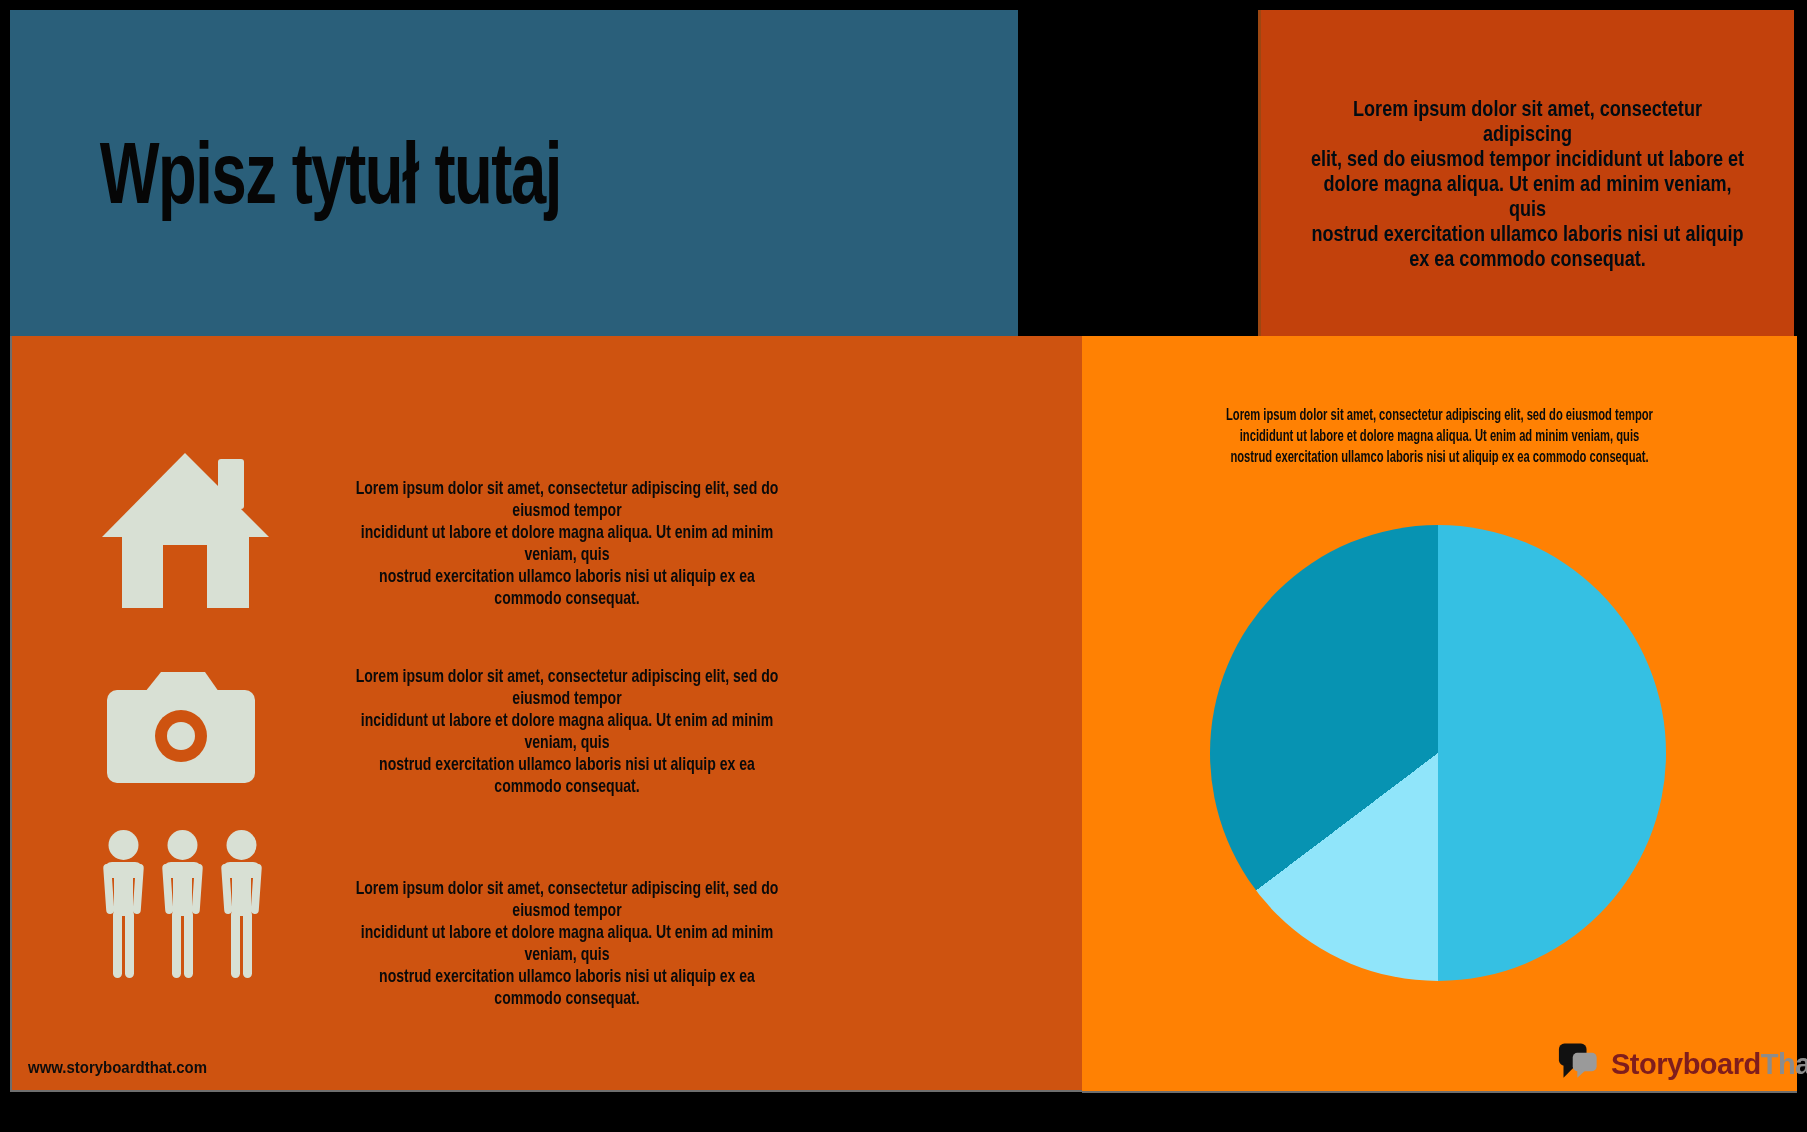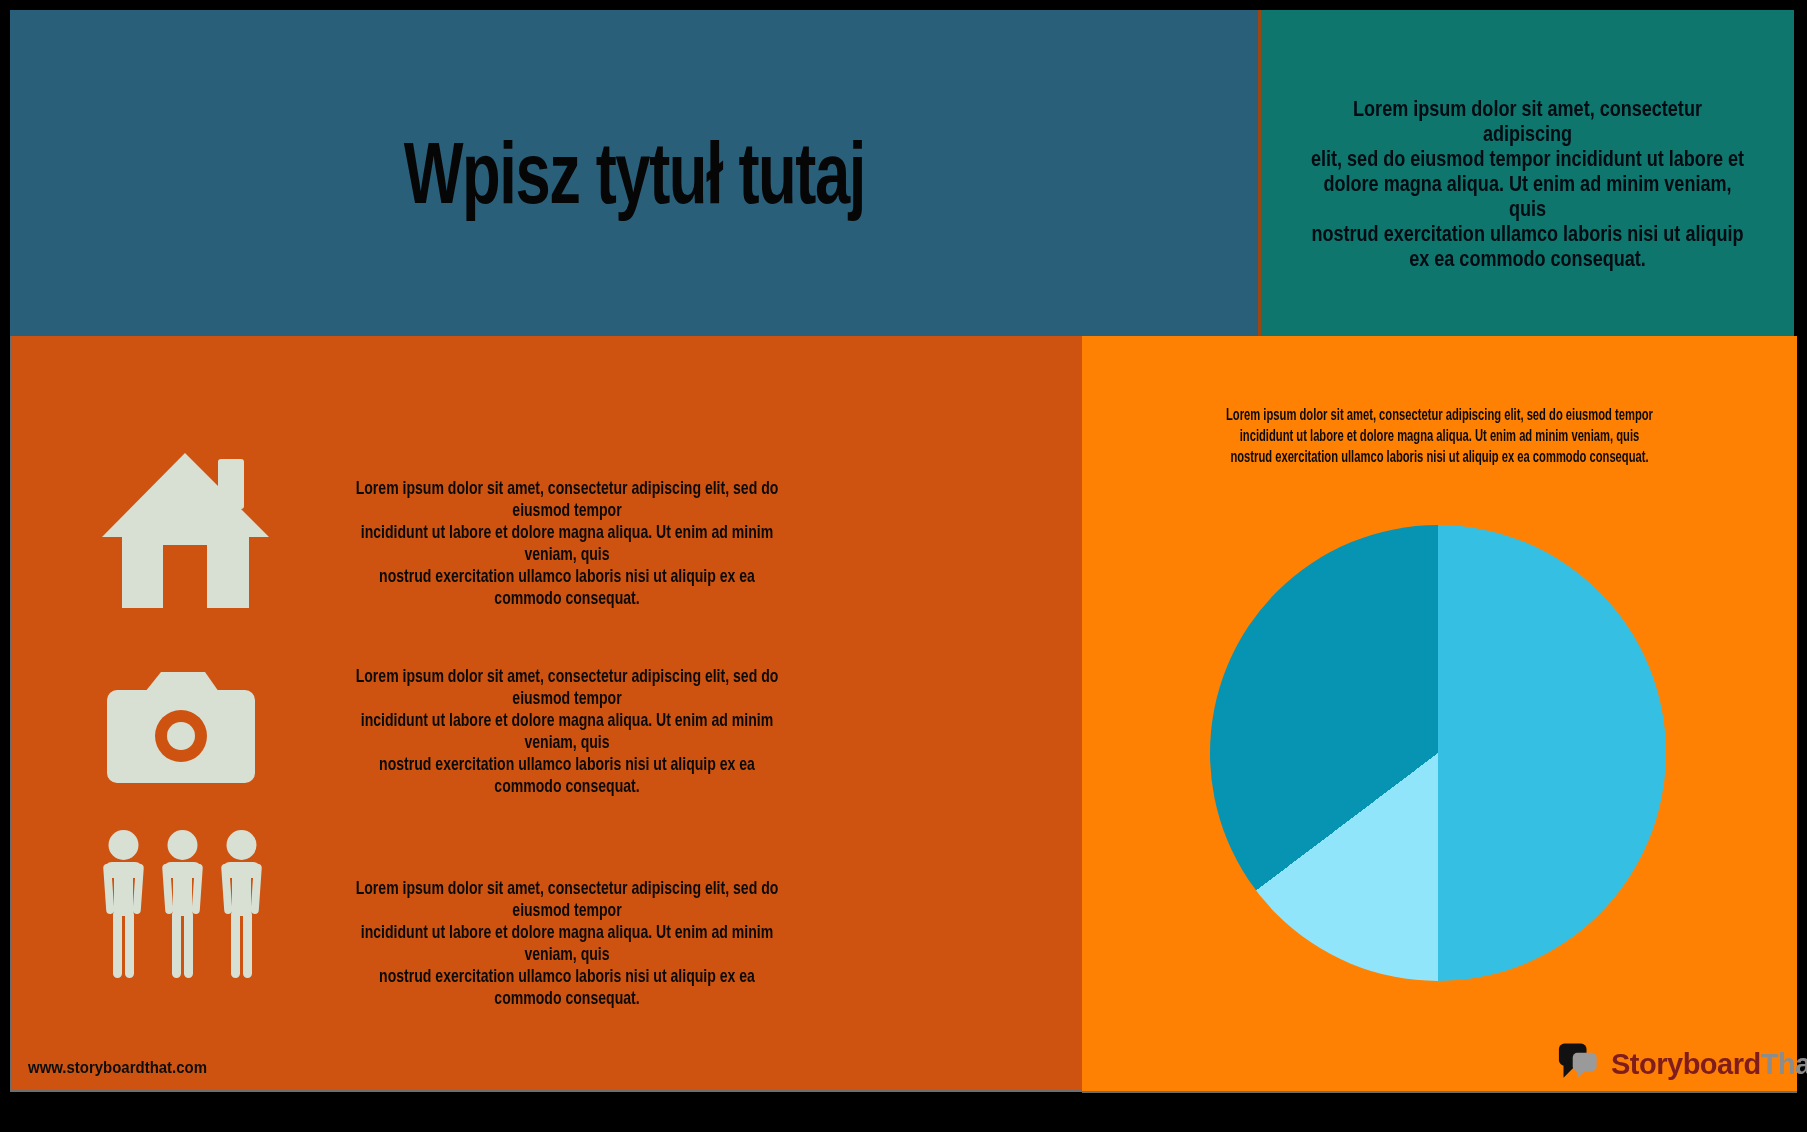--- a/index.html
+++ b/index.html
@@ -7,34 +7,34 @@
     position: relative;
     width: 1807px;
     height: 1132px;
     background: #000;
     font-family: "Liberation Sans", sans-serif;
     overflow: hidden;
   }
   
   .teal-box {
     position: absolute; left: 10px; top: 10px;
-    width: 1248px; height: 326px;
+    width: 1008px; height: 326px;
     background: #2A5F7A;
-    display: flex; align-items: center; justify-content: center;
+    display: flex; align-items: center; justify-content: flex-start;
   }
   .title {
     font-size: 88px; font-weight: 700; color: #060606;
     letter-spacing: -2px; white-space: nowrap;
     transform: scaleX(0.72); transform-origin: 50% 50%;
     margin: 0;
   }
   .navy-box {
     position: absolute; left: 1258px; top: 10px;
     width: 536px; height: 417px;
-    background: #0f766e;
+    background: #c2410c;
     border-left: 3px solid #9C4712;
     box-sizing: border-box;
     padding-top: 86px;
   }
   .navy-text {
     font-size: 22px; line-height: 25px; font-weight: 700;
     color: #010b12; text-align: center;
     transform: scaleX(0.82); transform-origin: 50% 50%;
   }
   

